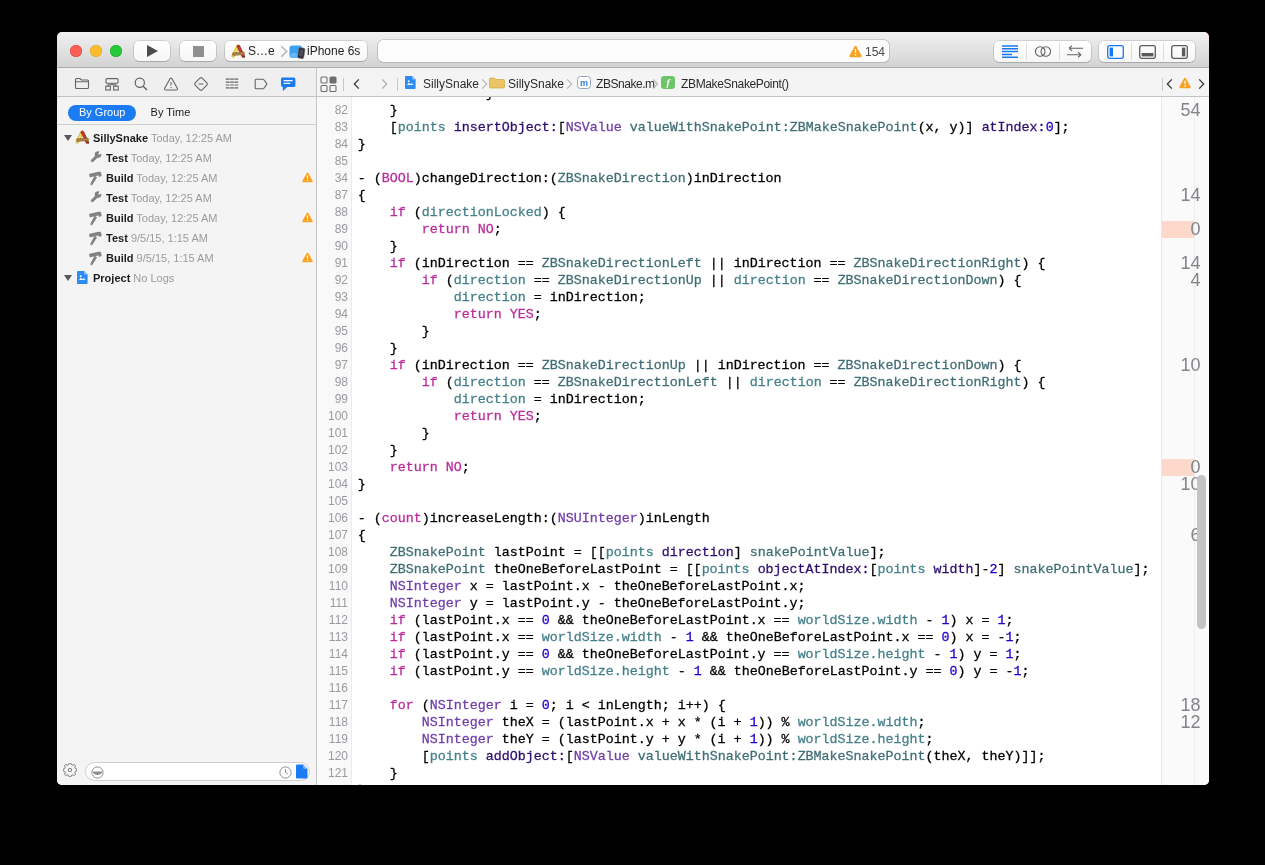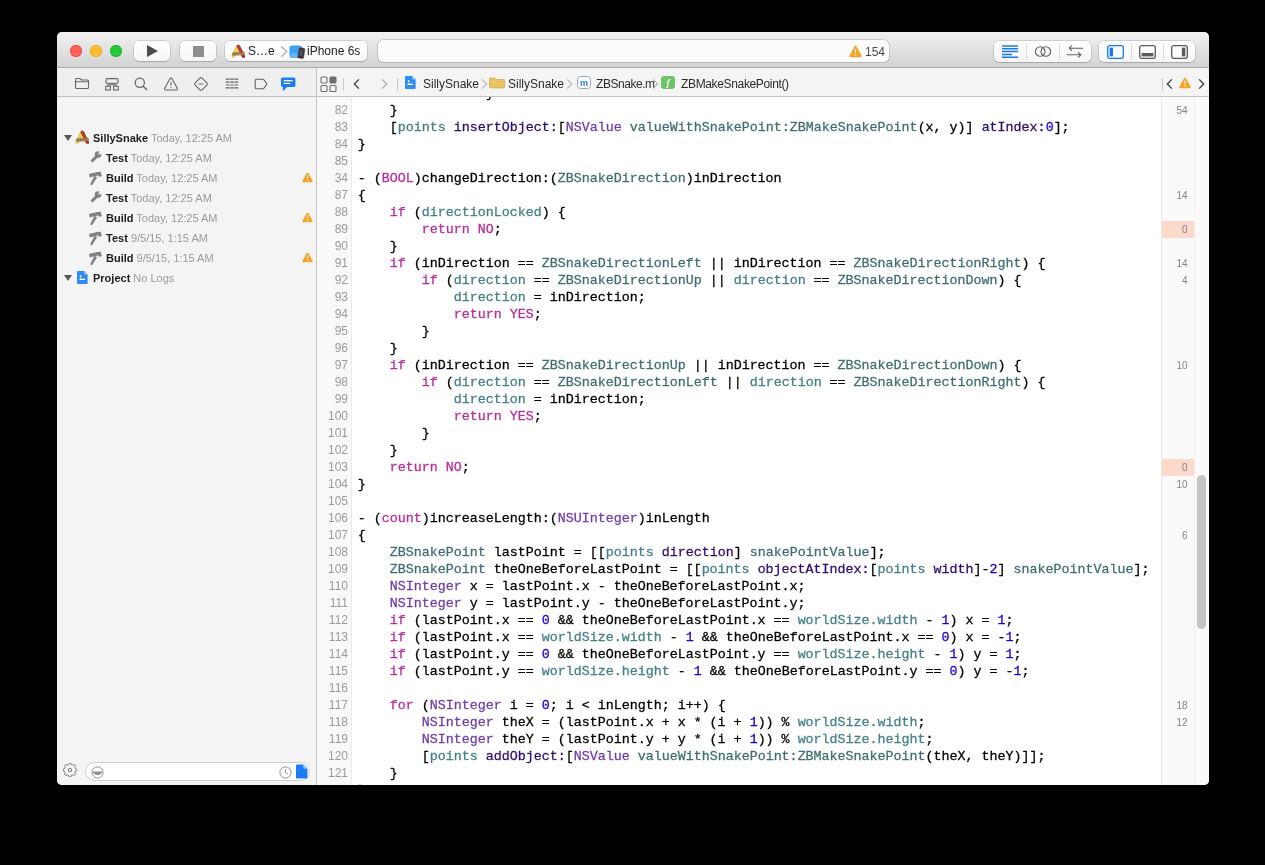--- a/index.html
+++ b/index.html
@@ -15,21 +15,21 @@
 #tabsbar{position:absolute;left:0;top:0;width:100%;height:28px;border-bottom:1px solid #cecece;background:#f4f4f5}
 .srow{font-size:11px;line-height:20px;color:#1c1c1e;white-space:pre}
 .srow b{font-weight:700}
 .g{color:#9b9b9e}
 #editor{position:absolute;left:260px;top:65px;width:891.5px;height:688px;background:#fff;overflow:hidden}
 #gutter{position:absolute;left:0;top:0;width:34.5px;height:100%;background:#f9f9f9;border-right:1px solid #ebebeb}
 #lnums{position:absolute;right:2.5px;top:-12.5px;text-align:right;font-family:"Liberation Sans",sans-serif;font-size:12px;line-height:17px;color:#9a9aa0;white-space:pre}
 #code{position:absolute;left:40.7px;top:-12.5px;font-family:"Liberation Mono",monospace;font-size:13.34px;line-height:17px;color:#000;white-space:pre;-webkit-text-stroke:0.28px currentColor}
 #code .k{color:#BB2C9C} #code .n{color:#1C00CF} #code .t{color:#45808A} #code .T{color:#3F6E74} #code .m{color:#2E0D6E} #code .p{color:#703DAA}
 #covgut{position:absolute;left:844px;top:0;width:47.5px;height:100%;background:#fafafa;border-left:1px solid #e9e9e9}
-.cov{position:absolute;right:21px;height:17px;line-height:17px;font-size:10px;color:#83838a;z-index:3}
+.cov{position:absolute;right:8px;height:17px;line-height:17px;font-size:18px;color:#83838a;z-index:3}
 .pink{position:absolute;left:0;width:33px;height:17px;background:#fcd9cb;z-index:1}
 #scrollbar{position:absolute;left:880px;top:378px;width:8.5px;height:154px;border-radius:4.5px;background:#c3c3c3;z-index:4}
 .jtext{position:absolute;font-size:12px;color:#2a2a2a;top:2px;line-height:29px;white-space:pre}
 .chev{position:absolute;top:10px;width:7px;height:12px}
 .sepline{position:absolute;top:9.5px;width:1px;height:13px;background:#c9c9c9}
 #filterbar{position:absolute;left:0;top:658px;width:259px;height:30px;background:#f4f4f5}
 #ffield{position:absolute;left:28px;top:7px;width:225px;height:19px;background:#fff;border:1px solid #cfcfcf;border-radius:9.5px}
 .statxt{font-size:12px;color:#1f1f1f}
 </style></head><body>
 <div id="win">
@@ -214,20 +214,24 @@
 </svg>
 <svg class="chev" style="left:1141px" viewBox="0 0 7 13">
         <path d="M1 1.5 L5.8 6.5 L1 11.5" stroke="#3e3e3e" stroke-width="1.5" fill="none"></path>
       </svg>
 
   </div>
   <div id="contentline"></div>
   <div id="sidesep"></div>
 
   <div id="sidebar">
+    <div id="tabsbar">
+      <div class="abs" style="left:11.4px;top:8px;width:67.6px;height:15.5px;background:#1b7bf3;border-radius:8px;color:#fff;font-size:11px;line-height:15.5px;text-align:center">By Group</div>
+      <div class="abs" style="left:93.6px;top:8px;font-size:11px;line-height:15.5px;color:#1c1c1e">By Time</div>
+    </div>
     <div class="abs" style="left:0;top:0;width:100%;height:658px">
 <div class="abs" style="left:7px;top:37.5px;width:0;height:0;border-left:4.5px solid transparent;border-right:4.5px solid transparent;border-top:6.5px solid #58585c"></div>
 <svg class="abs" style="left:18px;top:33px" width="15" height="15" viewBox="0 0 15 15">
 <rect x="3.25" y="0.8" width="2.7" height="12.8" rx="0.7" transform="rotate(26 4.6 7.2)" fill="#f0e04c" stroke="#b89f2b" stroke-width="0.55"></rect>
 <path d="M1.4 14.2 L1.2 12.0 3.2 12.9 Z" fill="#e8cf8f"></path>
 <rect x="8.45" y="0.6" width="2.7" height="13.2" rx="0.7" transform="rotate(-26 9.8 7.2)" fill="#c23a2b" stroke="#871f13" stroke-width="0.55"></rect>
 <path d="M13.7 14.0 L14.1 11.8 12.0 12.5 Z" fill="#58302a"></path>
 <rect x="1.6" y="8.4" width="11.8" height="2.6" rx="0.4" transform="rotate(-4 7.5 9.7)" fill="#b58a4e" stroke="#7d5a28" stroke-width="0.5"></rect>
 <path d="M3.2 9.0 V10.2 M5.2 8.85 V10.05 M7.2 8.7 V9.9 M9.2 8.55 V9.75 M11.2 8.4 V9.6" stroke="#7d5a28" stroke-width="0.45" transform="rotate(-4 7.5 9.7)"></path>
 </svg>

